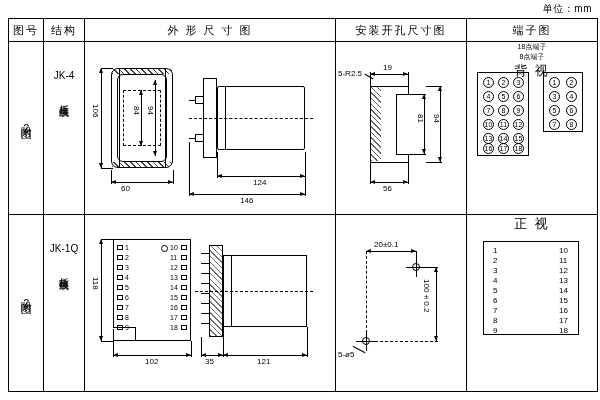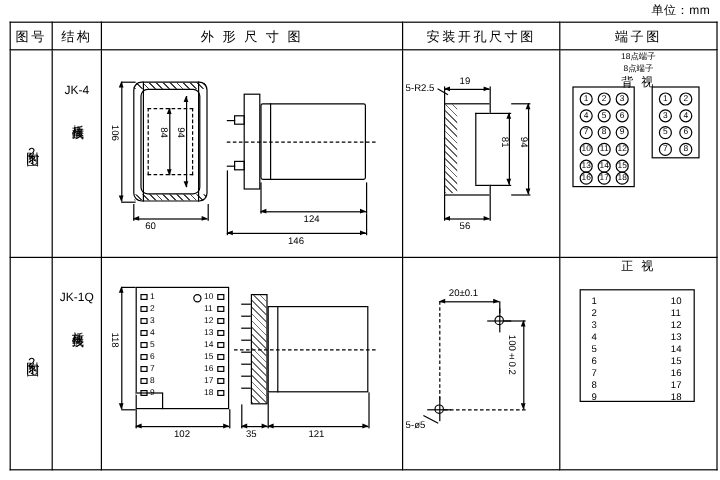--- a/index.html
+++ b/index.html
@@ -84,21 +84,21 @@
     background: #000;
   }
   .hln { height: 1px; }
   .vln { width: 1px; }
   .tx {
     position: absolute;
     font-size: 8px;
     white-space: nowrap;
     line-height: 1;
   }
-  .tx9 { font-size: 10px; }
+  .tx9 { font-size: 13px; }
   .tx7 { font-size: 7px; }
   .vtx {
     position: absolute;
     font-size: 8px;
     white-space: nowrap;
     line-height: 1;
     writing-mode: vertical-rl;
     text-orientation: mixed;
   }
   .box {

